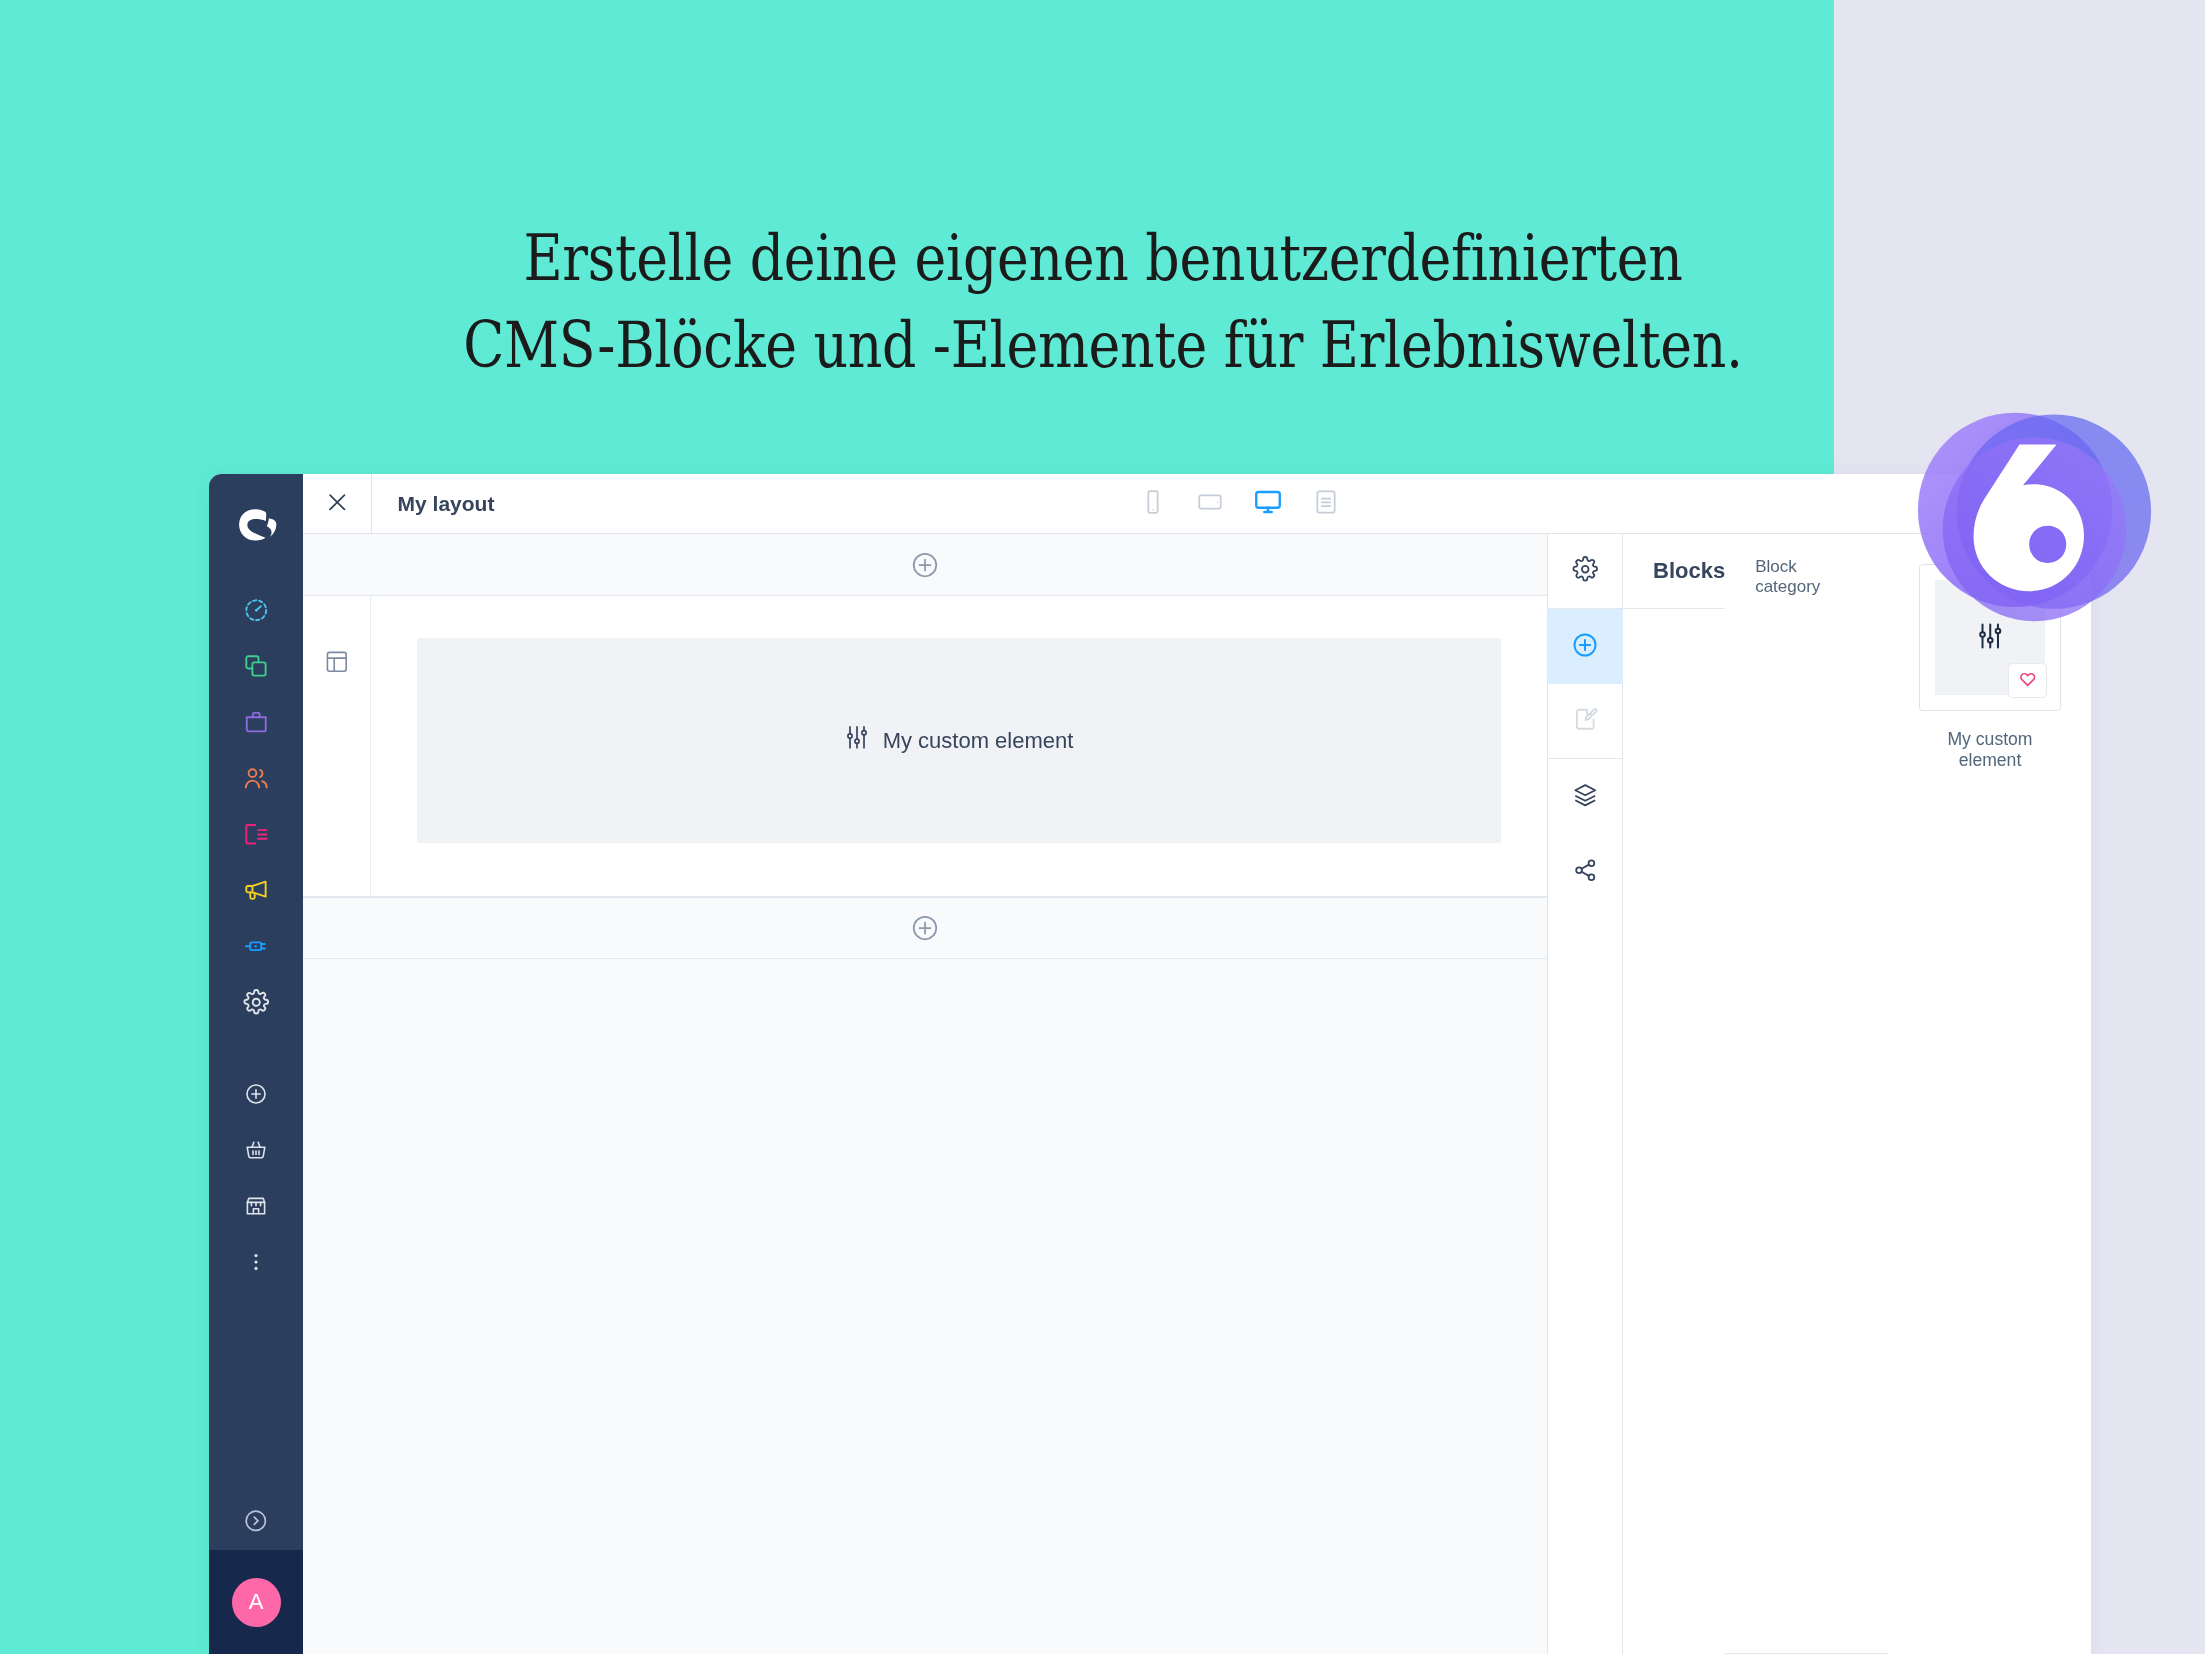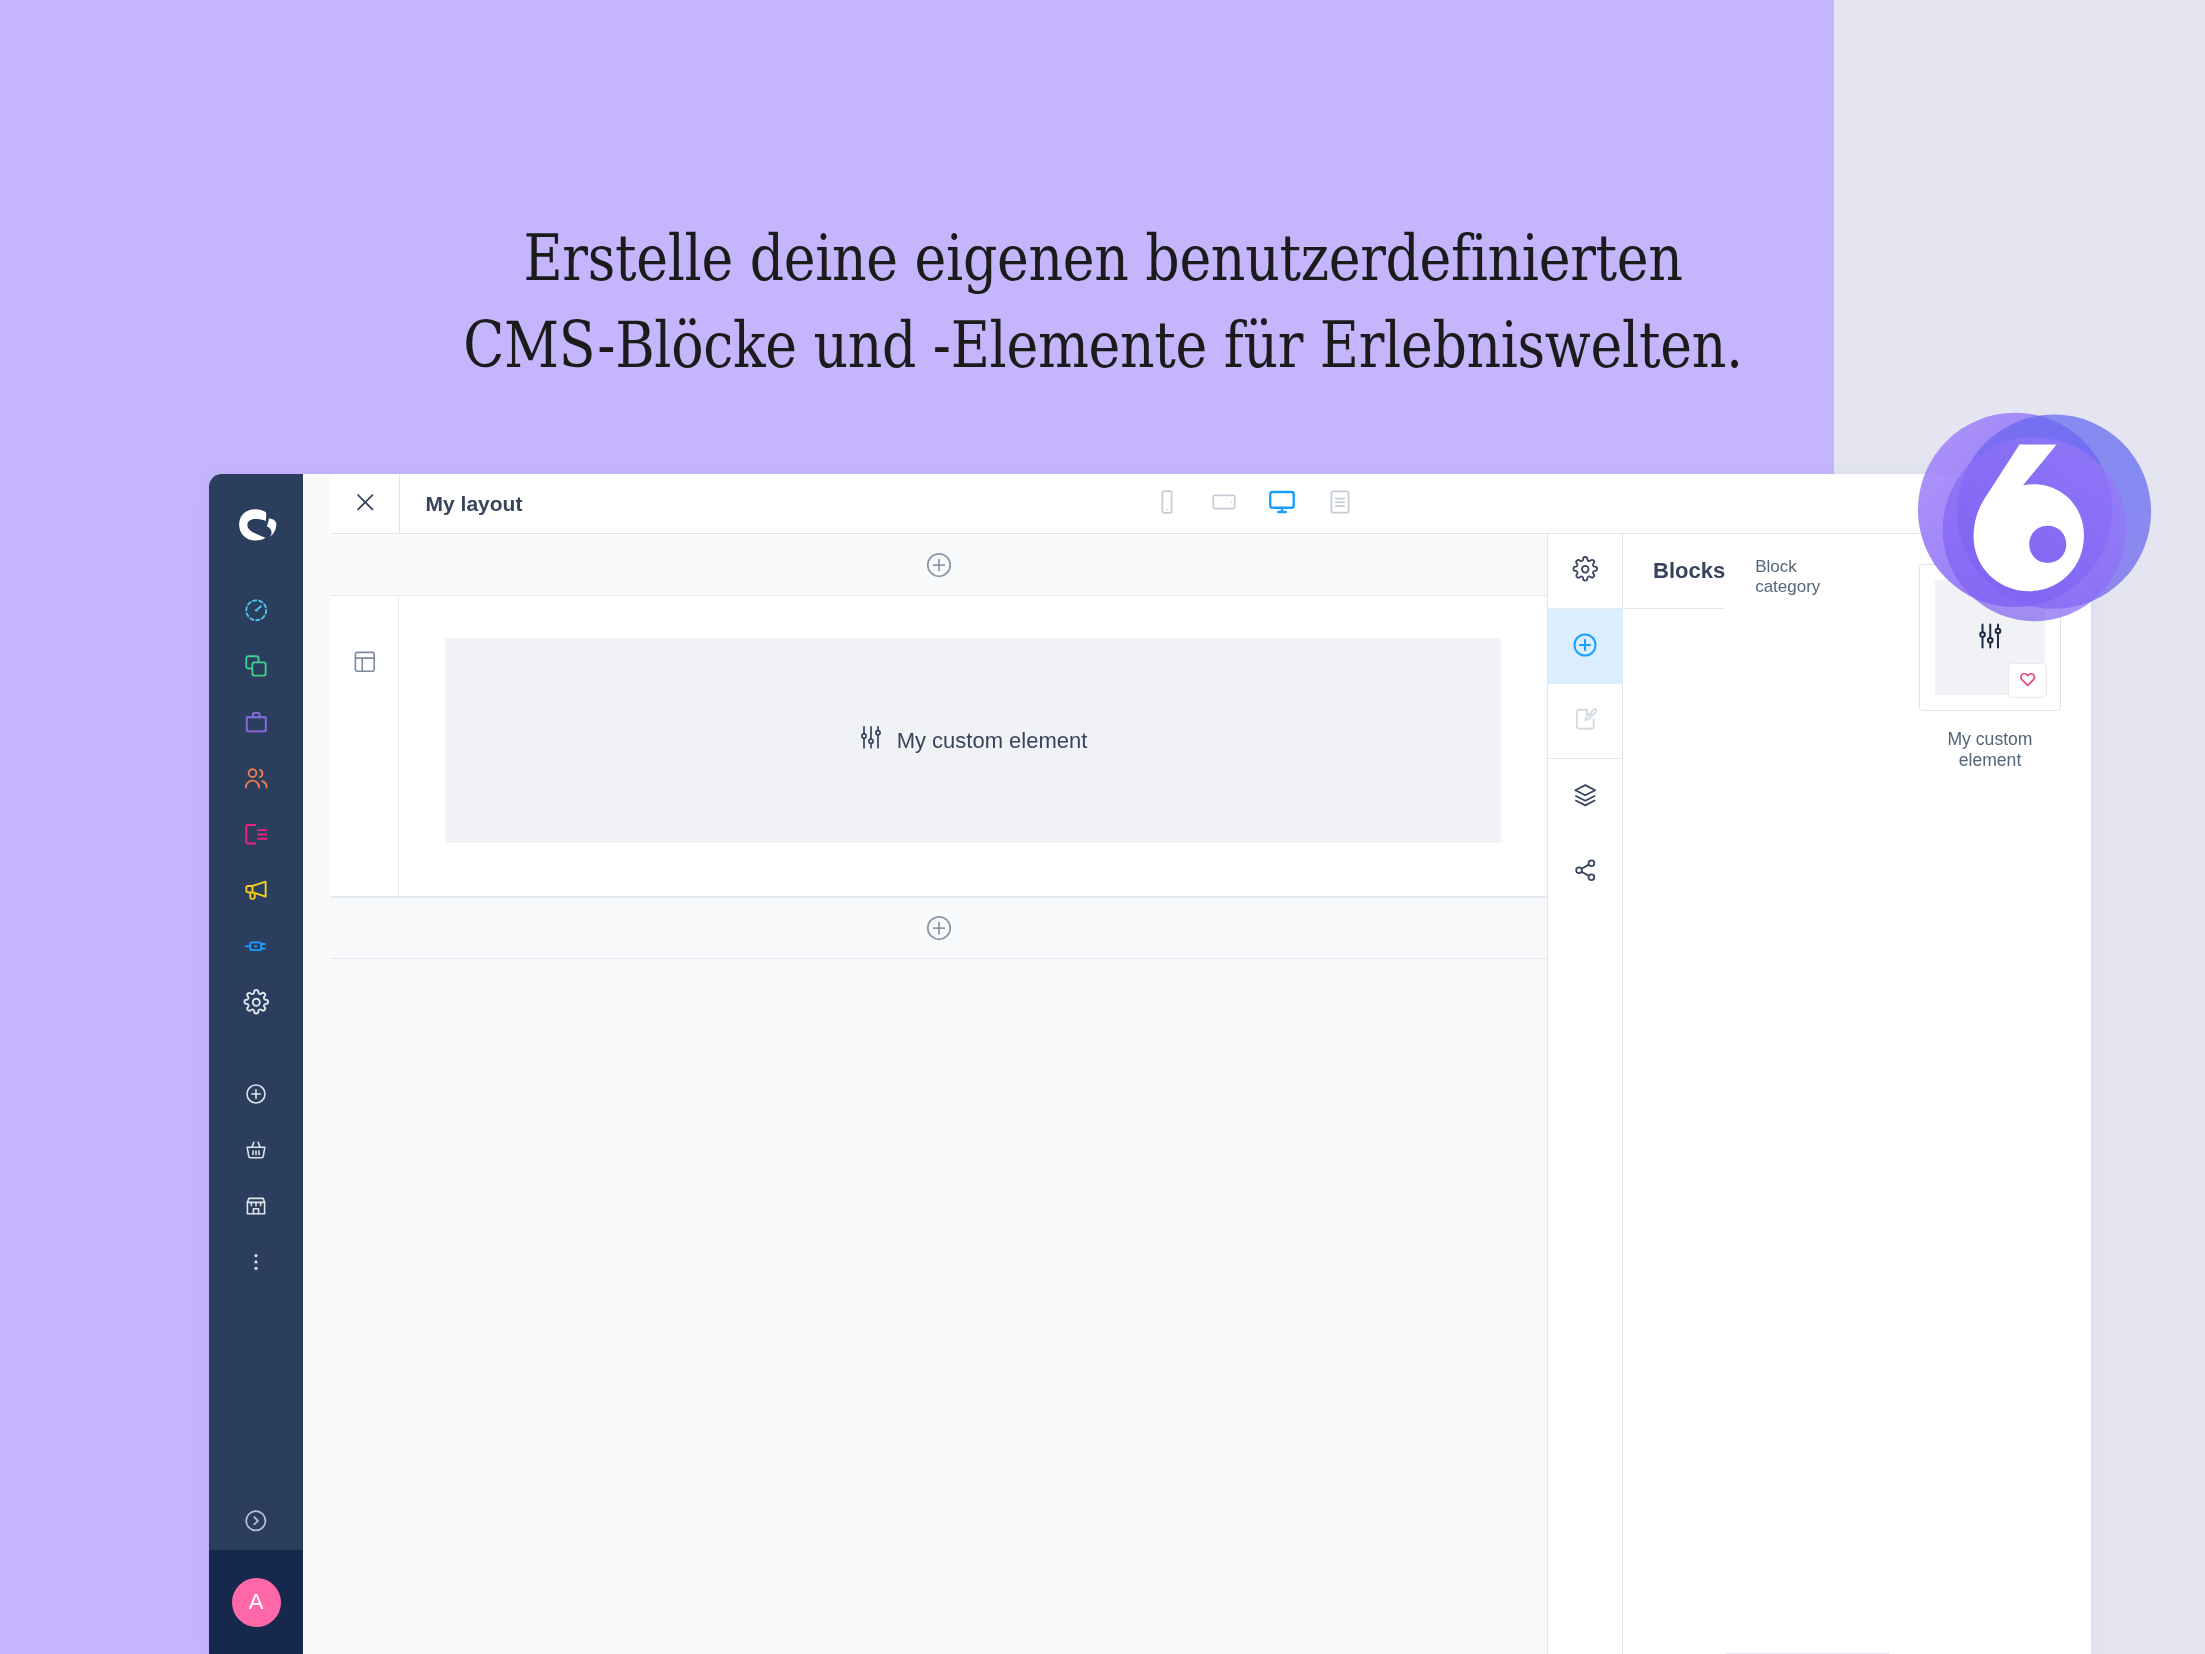--- a/index.html
+++ b/index.html
@@ -9,21 +9,21 @@
     height: 1654px;
     overflow: hidden;
     background: #e4e5f1;
     font-family: "Liberation Sans", sans-serif;
   }
 
   #stage {
     position: relative;
     width: 1834px;
     height: 1654px;
-    background: #c4b5fd;
+    background: #5eead4;
   }
 
   
   .headline {
     position: absolute;
     left: 0;
     top: 161px;
     width: 2206px;
     text-align: center;
     font-family: "DejaVu Serif", "Liberation Serif", serif;
@@ -100,21 +100,20 @@
     display: flex; align-items: center; justify-content: center;
   }
 
   
   #main-col {
     flex: 1 1 auto;
     display: flex;
     flex-direction: column;
     min-width: 0;
     background: #f9fafb;
-    padding-left: 28px;
   }
 
   
   #topbar {
     height: 60px;
     flex: 0 0 60px;
     background: #ffffff;
     border-bottom: 0.9px solid #e0e6ed;
     display: flex;
     align-items: stretch;

